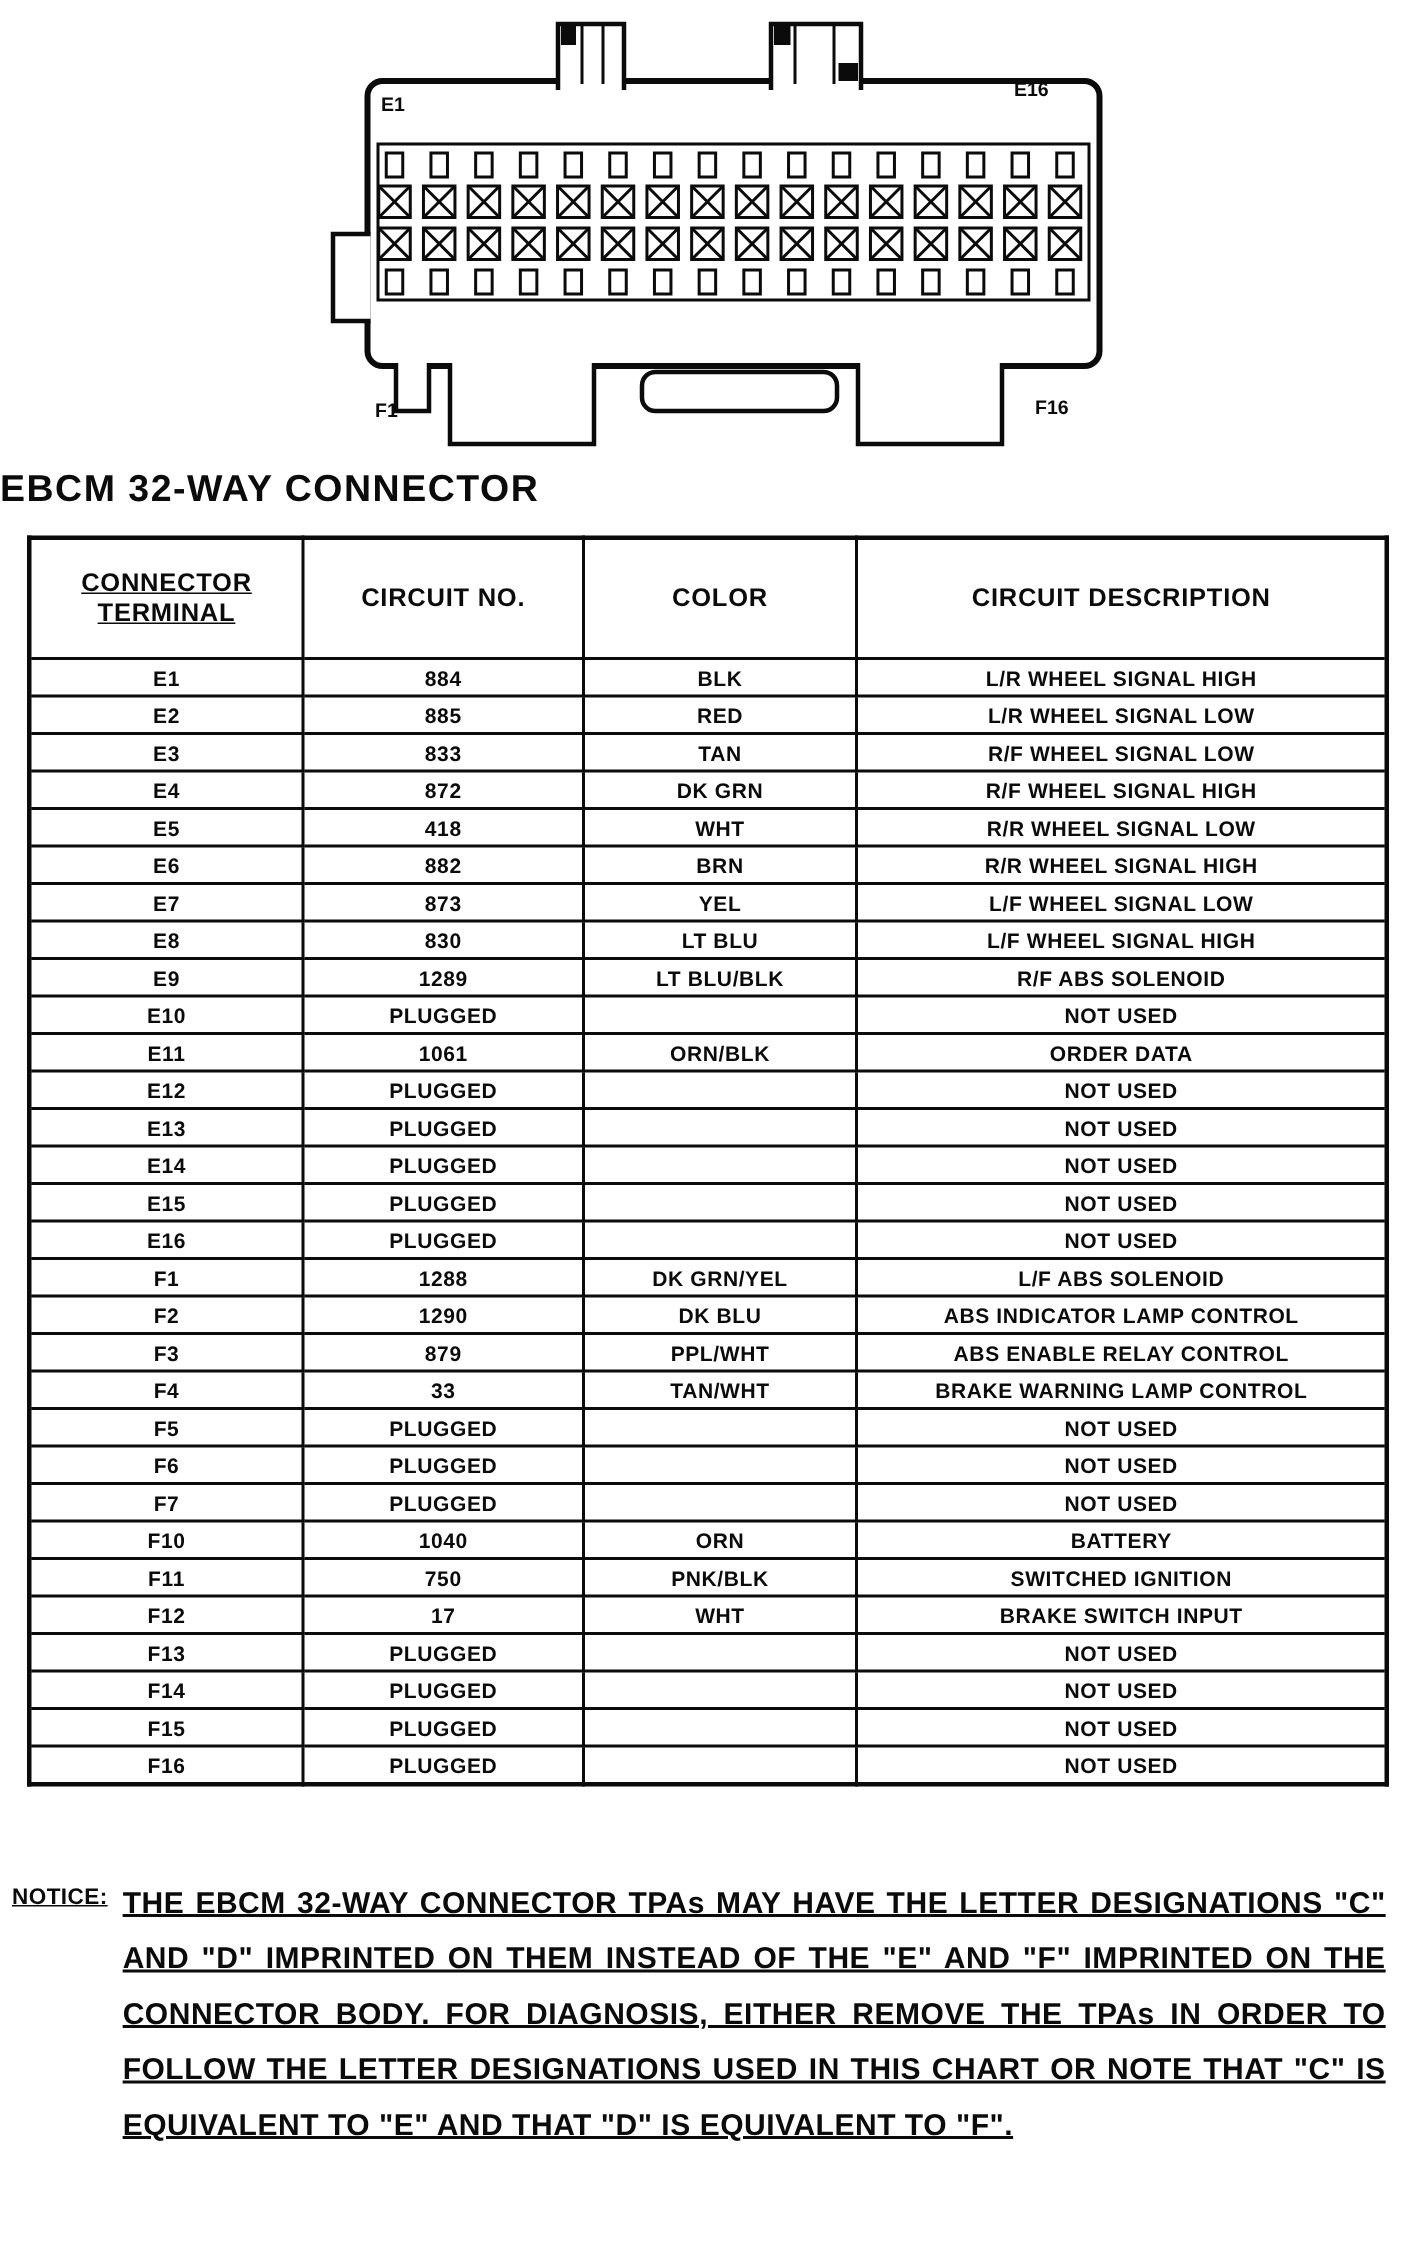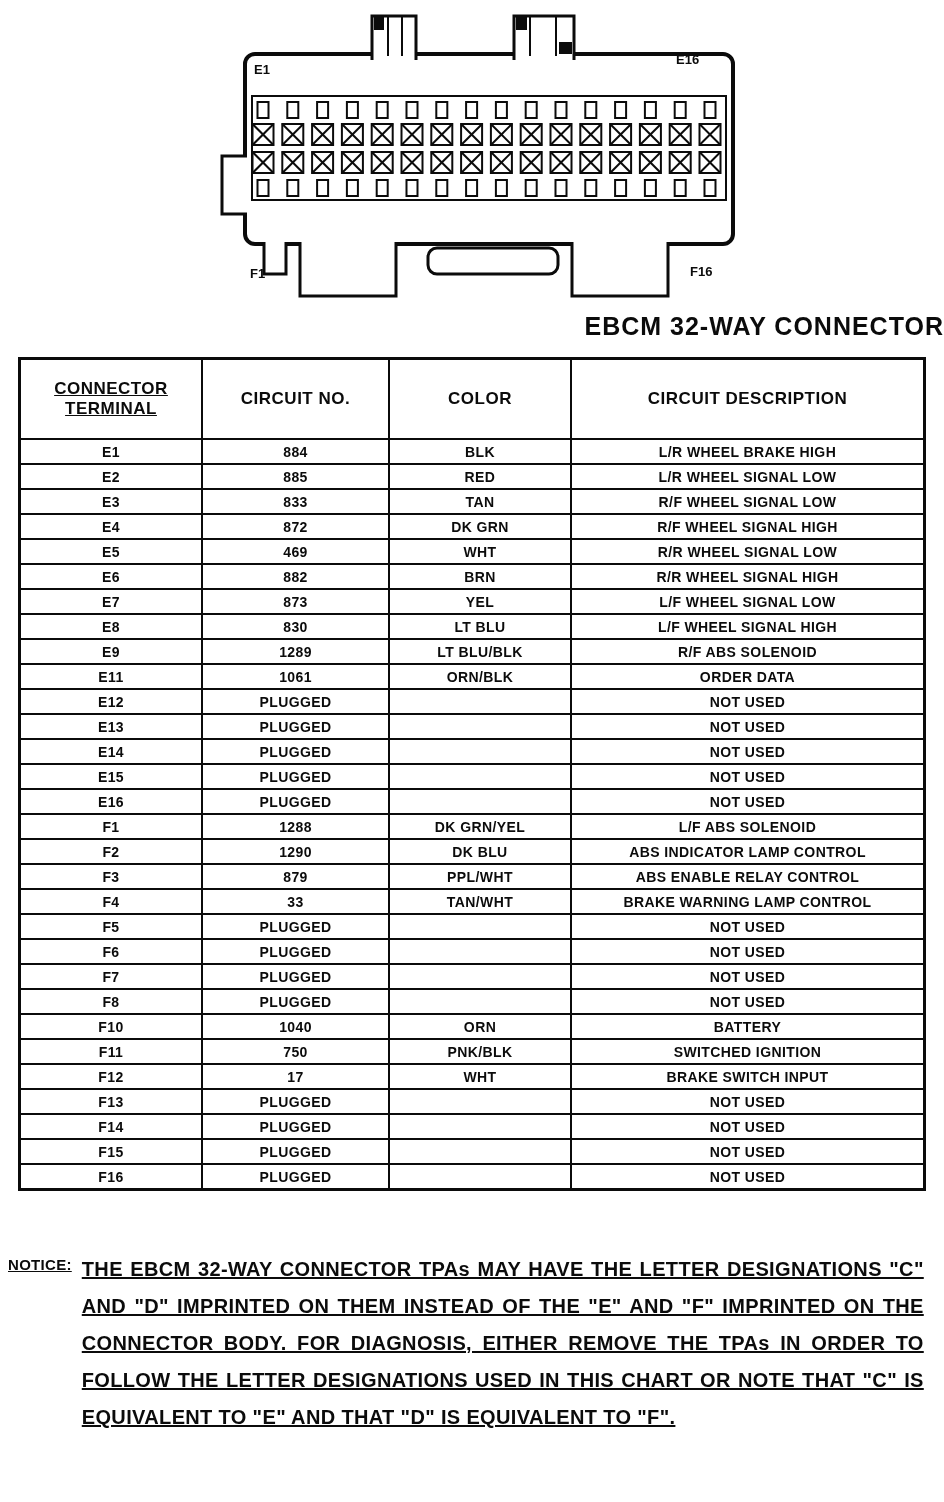--- a/index.html
+++ b/index.html
@@ -8,21 +8,21 @@
     min-height: 1502px;
     font-family: "Liberation Sans", sans-serif;
     color: #0b0b0b;
   }
   .page { position: relative; width: 944px; padding-top: 6px; }
 
   .connector-figure { display: block; margin: 0 auto; }
   svg text { font-family: "Liberation Sans", sans-serif; font-weight: 700; fill: #0b0b0b; }
 
   .fig-title {
-    text-align: right;
+    text-align: left;
     font-size: 25px;
     font-weight: 700;
     letter-spacing: 1px;
     margin: 4px 0 16px 0;
   }
 
   table.pinout {
     border-collapse: collapse;
     table-layout: fixed;
     margin: 0 auto;
@@ -255,21 +255,21 @@
         <th class="col-circuit">CIRCUIT NO.</th>
         <th class="col-color">COLOR</th>
         <th class="col-desc">CIRCUIT DESCRIPTION</th>
       </tr>
     </thead>
     <tbody>
         <tr>
           <td>E1</td>
           <td>884</td>
           <td>BLK</td>
-          <td>L/R WHEEL BRAKE HIGH</td>
+          <td>L/R WHEEL SIGNAL HIGH</td>
         </tr>
         <tr>
           <td>E2</td>
           <td>885</td>
           <td>RED</td>
           <td>L/R WHEEL SIGNAL LOW</td>
         </tr>
         <tr>
           <td>E3</td>
           <td>833</td>
@@ -277,21 +277,21 @@
           <td>R/F WHEEL SIGNAL LOW</td>
         </tr>
         <tr>
           <td>E4</td>
           <td>872</td>
           <td>DK GRN</td>
           <td>R/F WHEEL SIGNAL HIGH</td>
         </tr>
         <tr>
           <td>E5</td>
-          <td>469</td>
+          <td>418</td>
           <td>WHT</td>
           <td>R/R WHEEL SIGNAL LOW</td>
         </tr>
         <tr>
           <td>E6</td>
           <td>882</td>
           <td>BRN</td>
           <td>R/R WHEEL SIGNAL HIGH</td>
         </tr>
         <tr>
@@ -306,20 +306,26 @@
           <td>LT BLU</td>
           <td>L/F WHEEL SIGNAL HIGH</td>
         </tr>
         <tr>
           <td>E9</td>
           <td>1289</td>
           <td>LT BLU/BLK</td>
           <td>R/F ABS SOLENOID</td>
         </tr>
         <tr>
+          <td>E10</td>
+          <td>PLUGGED</td>
+          <td></td>
+          <td>NOT USED</td>
+        </tr>
+        <tr>
           <td>E11</td>
           <td>1061</td>
           <td>ORN/BLK</td>
           <td>ORDER DATA</td>
         </tr>
         <tr>
           <td>E12</td>
           <td>PLUGGED</td>
           <td></td>
           <td>NOT USED</td>
@@ -384,26 +390,20 @@
           <td></td>
           <td>NOT USED</td>
         </tr>
         <tr>
           <td>F7</td>
           <td>PLUGGED</td>
           <td></td>
           <td>NOT USED</td>
         </tr>
         <tr>
-          <td>F8</td>
-          <td>PLUGGED</td>
-          <td></td>
-          <td>NOT USED</td>
-        </tr>
-        <tr>
           <td>F10</td>
           <td>1040</td>
           <td>ORN</td>
           <td>BATTERY</td>
         </tr>
         <tr>
           <td>F11</td>
           <td>750</td>
           <td>PNK/BLK</td>
           <td>SWITCHED IGNITION</td>

